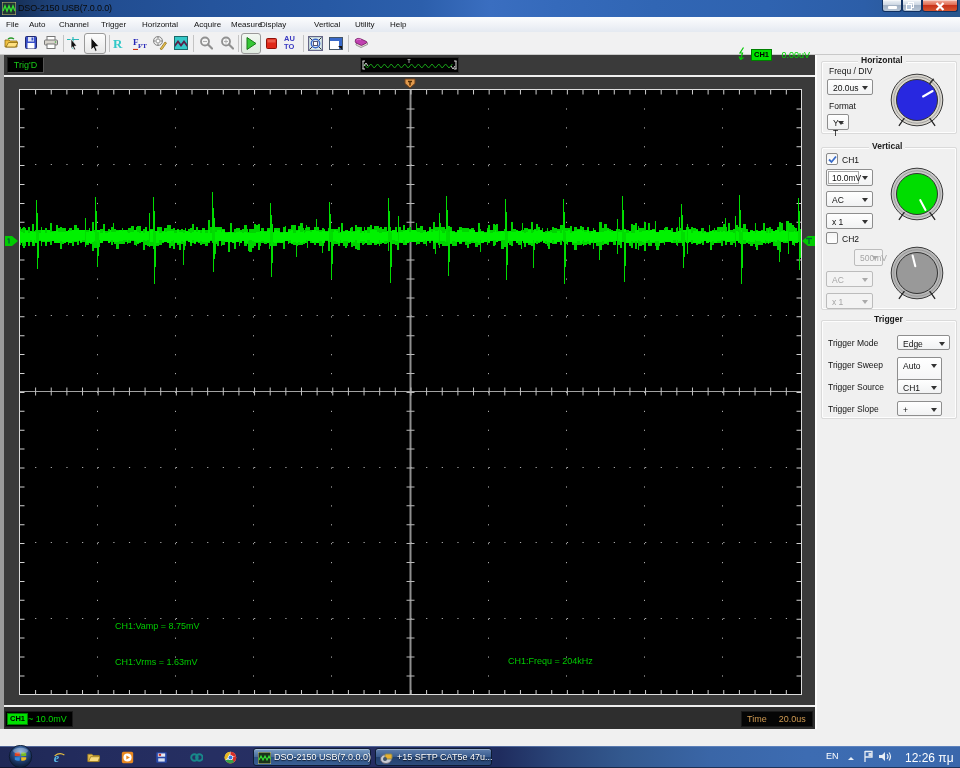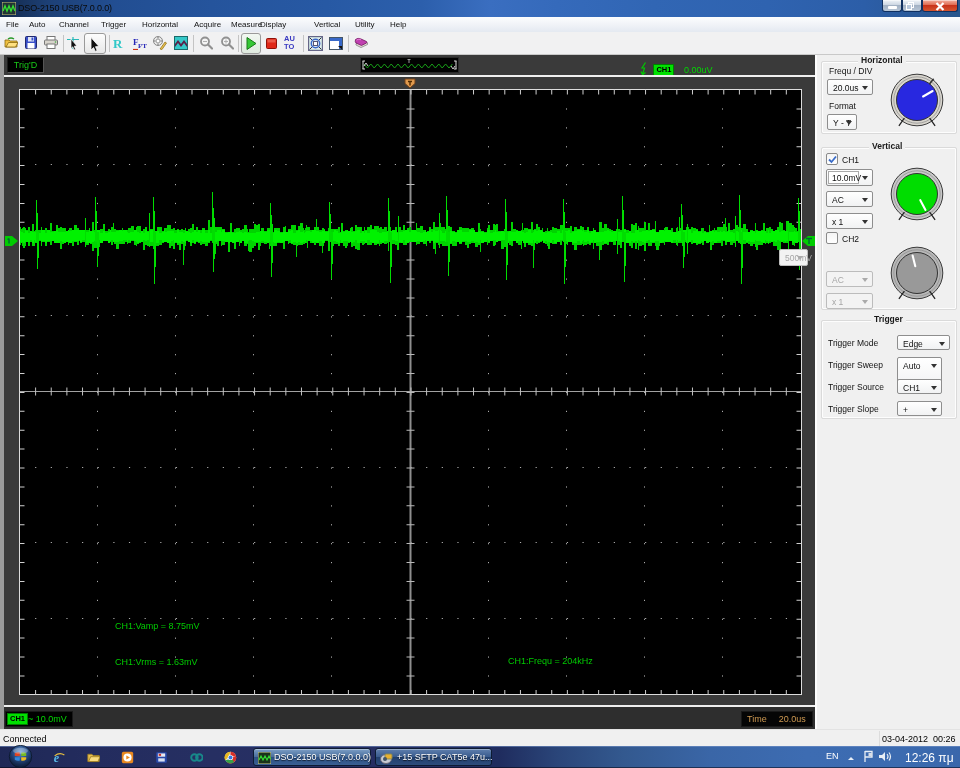--- a/index.html
+++ b/index.html
@@ -17,21 +17,21 @@
 #menubar span{position:absolute;top:3px}
 
 #toolbar{left:0;top:32px;width:960px;height:23px;background:#f1f1f2;border-bottom:1px solid #c9c9c9}
 .tsep{position:absolute;top:3px;width:1px;height:17px;background:#c4c4c4}
 .tbtn{position:absolute;top:1px;width:22px;height:21px;border:1px solid #9a9a9a;border-radius:3px;background:linear-gradient(#fdfdfd,#e8e8e8)}
 
 #leftframe{left:0;top:55px;width:4px;height:674px;background:#9b9b9b}
 #scope{left:4px;top:55px;width:811px;height:674px;background:#3a3a3a}
 #trigd{left:7px;top:57px;width:37px;height:16px;background:#000;border:1px solid #1c1c1c;border-right-color:#555;border-bottom-color:#555;color:#18c818;font-size:9px;text-align:center;line-height:15px}
 #preview{left:360px;top:57px;width:99px;height:16px;background:#020202;border:1px solid #2a2a2a}
-#triginfo{left:640px;top:59px;width:170px;height:14px;}
+#triginfo{left:640px;top:44px;width:170px;height:14px;text-align:right}
 .chbadge{display:inline-block;background:#00e000;color:#000;font-size:7.5px;font-weight:bold;line-height:10px;padding:0 2px;border:1px solid #008000;vertical-align:1px}
 #sepline1{left:4px;top:75px;width:811px;height:2px;background:#efefef}
 #sepline2{left:4px;top:705px;width:811px;height:2px;background:#efefef}
 #botbar{left:4px;top:707px;width:811px;height:22px;background:#2e2e2e}
 #chbox{left:5px;top:711px;width:68px;height:16px;background:#000;border:1px solid #191919;color:#00d800;font-size:9px;line-height:14px}
 #timebox{left:741px;top:711px;width:72px;height:16px;background:#050505;border:1px solid #191919;color:#cf9a52;font-size:9px;line-height:14px}
 
 #rpanel{left:815px;top:55px;width:145px;height:674px;background:#f0f0f0;border-left:2px solid #fdfdfd}
 .grp{position:absolute;border:1px solid #dadada;box-shadow:inset 0 0 0 1px #fdfdfd;border-radius:2px}
 .grptitle{position:absolute;font-size:8.5px;font-weight:bold;color:#1a1a1a;background:#f0f0f0;padding:0 3px}
@@ -236,21 +236,21 @@
 
 <div class="abs" id="rpanel"></div>
 <div class="abs grp" style="left:821px;top:61px;width:136px;height:73px"></div>
 <div class="grptitle abs" style="left:858px;top:55px">Horizontal</div>
 <div class="lbl abs" style="left:829px;top:66px">Frequ / DIV</div>
 <div class="abs cb" style="left:827px;top:79px;width:46px;height:16px">
       <span class="t">20.0us</span>
       <span class="a"></span>
     </div>
 <div class="lbl abs" style="left:829px;top:101px">Format</div>
-<div class="abs cb" style="left:827px;top:114px;width:30px;height:16px">
+<div class="abs cb" style="left:827px;top:114px;width:22px;height:16px">
       <span class="t">Y - T</span>
       <span class="a"></span>
     </div>
 <svg class="abs" style="left:886px;top:69px" width="62" height="62">
 <circle cx="31" cy="31" r="25.8" fill="#d8d5ce" stroke="#3a3a3a" stroke-width="1"></circle>
 <circle cx="31" cy="31" r="23.2" fill="none" stroke="#8a8a8a" stroke-width="0.7"></circle>
 <circle cx="31" cy="31" r="20.5" fill="#2828e0" stroke="#333" stroke-width="1"></circle>
 <path d="M37.1 27.5 L46.6 22.0" stroke="#fff" stroke-width="2.1" stroke-linecap="round"></path>
 <path d="M18.4 49.0 L12.9 56.8" stroke="#222" stroke-width="1.3"></path>
       <path d="M43.6 49.0 L49.1 56.8" stroke="#222" stroke-width="1.3"></path>
@@ -279,21 +279,21 @@
 <svg class="abs" style="left:886px;top:163px" width="62" height="62">
 <circle cx="31" cy="31" r="25.8" fill="#c8c8c8" stroke="#3a3a3a" stroke-width="1"></circle>
 <circle cx="31" cy="31" r="23.2" fill="none" stroke="#8a8a8a" stroke-width="0.7"></circle>
 <circle cx="31" cy="31" r="20.5" fill="#00dd00" stroke="#333" stroke-width="1"></circle>
 <path d="M34.3 37.2 L39.5 46.9" stroke="#fff" stroke-width="2.1" stroke-linecap="round"></path>
 <path d="M18.4 49.0 L12.9 56.8" stroke="#222" stroke-width="1.3"></path>
       <path d="M43.6 49.0 L49.1 56.8" stroke="#222" stroke-width="1.3"></path>
     </svg>
 <div class="abs ckb" style="left:826px;top:232px"></div>
 <div class="lbl abs" style="left:842px;top:234px">CH2</div>
-<div class="abs cb dis" style="left:779px;top:249px;width:29px;height:17px">
+<div class="abs cb dis" style="left:854px;top:249px;width:29px;height:17px">
       <span class="t">500mV</span>
       <span class="a"></span>
     </div>
 <div class="abs cb dis" style="left:826px;top:271px;width:47px;height:16px">
       <span class="t">AC</span>
       <span class="a"></span>
     </div>
 <div class="abs cb dis" style="left:826px;top:293px;width:47px;height:16px">
       <span class="t">x 1</span>
       <span class="a"></span>
@@ -322,25 +322,20 @@
 <div class="abs cb" style="left:897px;top:379px;width:45px;height:15px">
       <span class="t">CH1</span>
       <span class="a"></span>
     </div>
 <div class="lbl abs" style="left:828px;top:404px">Trigger Slope</div>
 <div class="abs cb" style="left:897px;top:401px;width:45px;height:15px">
       <span class="t">+</span>
       <span class="a"></span>
     </div>
 
-<div class="abs" id="statusbar">
-      <span style="position:absolute;left:3px;top:4px">Connected</span>
-      <span style="position:absolute;left:882px;top:4px">03-04-2012&nbsp; 00:26</span>
-      <span style="position:absolute;left:879px;top:1px;width:1px;height:15px;background:#dcdcdc"></span>
-    </div>
 
 <div class="abs" id="taskbar"></div>
 <svg class="abs" style="left:7px;top:745px" width="27" height="23">
 <defs>
         <radialGradient id="orb" cx="50%" cy="30%" r="70%">
           <stop offset="0%" stop-color="#6a9fd8"></stop>
           <stop offset="45%" stop-color="#2a4f88"></stop>
           <stop offset="80%" stop-color="#152a50"></stop>
           <stop offset="100%" stop-color="#0d1c38"></stop>
         </radialGradient>

